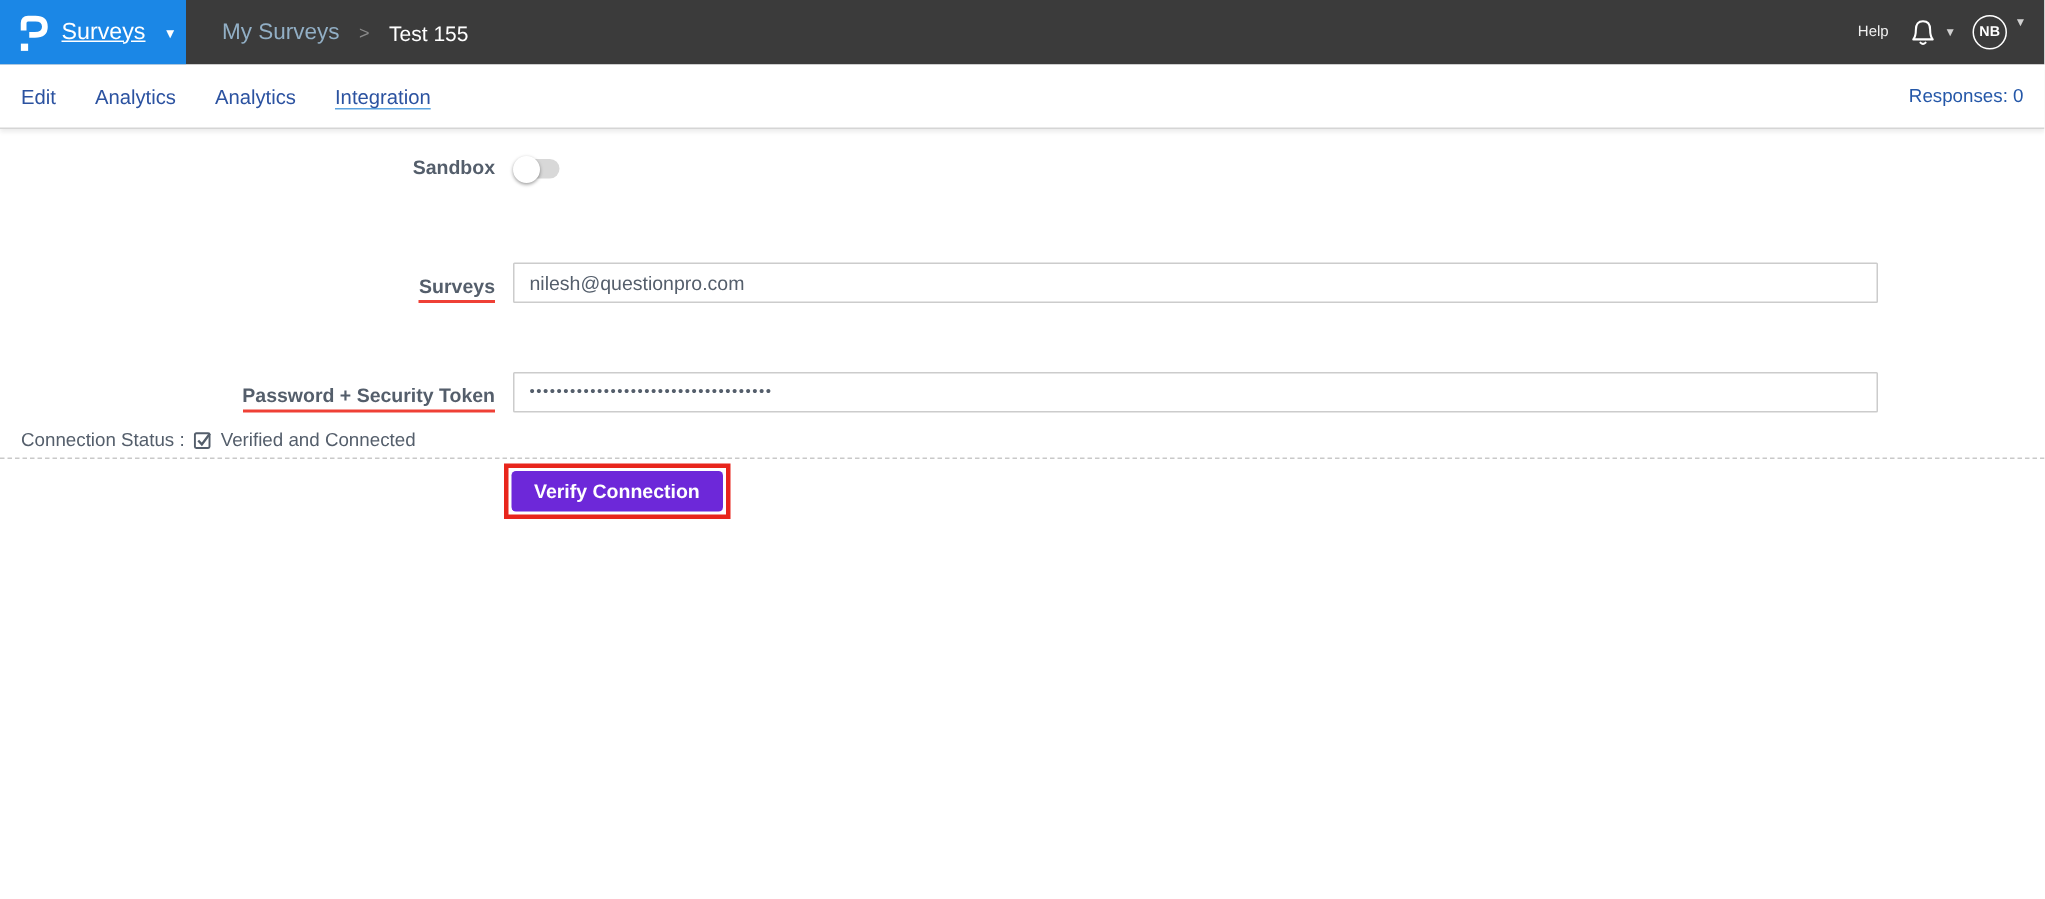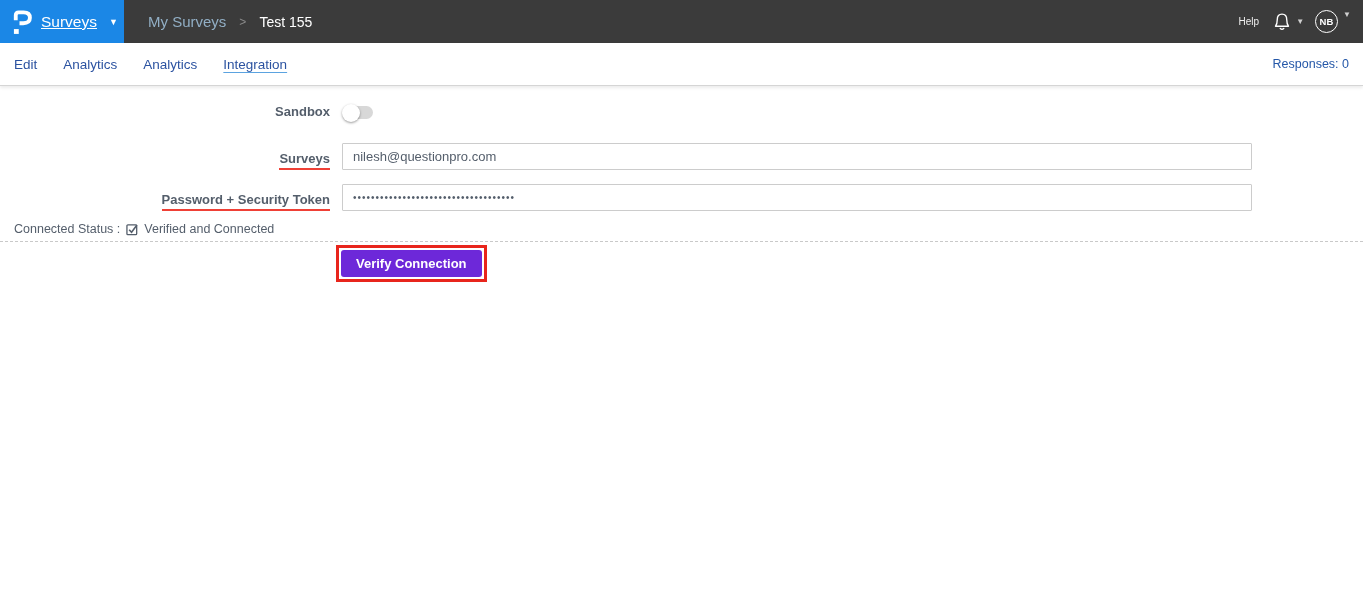--- a/index.html
+++ b/index.html
@@ -80,21 +80,21 @@
     color: #545e6b; font-size: 13px; font-weight: bold;
   }
   .label-underline {
     display: inline-block; padding-bottom: 2px;
     border-bottom: 2px solid #ef4036;
   }
   .field-col { flex: 1; margin-left: 12px; margin-right: 111px; }
   .text-input {
     width: 100%; height: 27px; border: 1px solid #cccccc; border-radius: 1px;
     padding: 12px 10px; font-size: 13px; color: #545e6b; outline: none;
-    font-family: "Liberation Sans", sans-serif; background: #fff;
+    font-family: "Liberation Sans", sans-serif; background: #fff; margin-top: 32px;
   }
   .text-input.masked { font-size: 10px; letter-spacing: 1px; }
 
   .row-sandbox { margin-top: 0; height: 18px; }
   .row-username { margin-top: 24px; }
   .row-password { margin-top: 14px; }
 
   .toggle {
     width: 30px; height: 13px; border-radius: 7px; background: #d8d8d8;
     position: relative; margin-left: 13px; cursor: pointer; flex: 0 0 auto;
@@ -192,21 +192,21 @@
   <div class="form-row row-password">
     <div class="label-col">
       <span class="label-underline">Password + Security Token</span>
     </div>
     <div class="field-col">
       <input class="text-input masked" type="text" value="••••••••••••••••••••••••••••••••••••" style="">
     </div>
   </div>
 
   <div class="status-row">
-    <span>Connected Status :</span>
+    <span>Connection Status :</span>
     <span class="status-check">
       <svg width="13" height="13" viewBox="0 0 14 14">
         <rect x="1" y="2" width="10.5" height="10.5" rx="1" fill="none" stroke="#545e6b" stroke-width="1.4"></rect>
         <path d="M3.4 7.2 L6 10 L11.8 2.2" fill="none" stroke="#545e6b" stroke-width="1.7"></path>
       </svg>
     </span>
     <span>Verified and Connected</span>
   </div>
 
   <div class="divider-dashed"></div>

